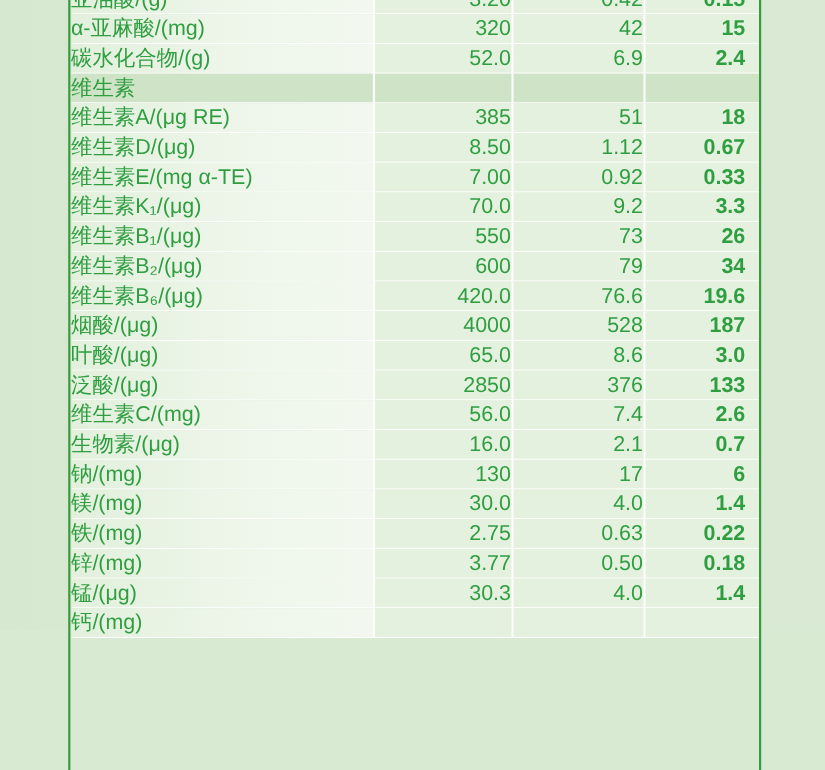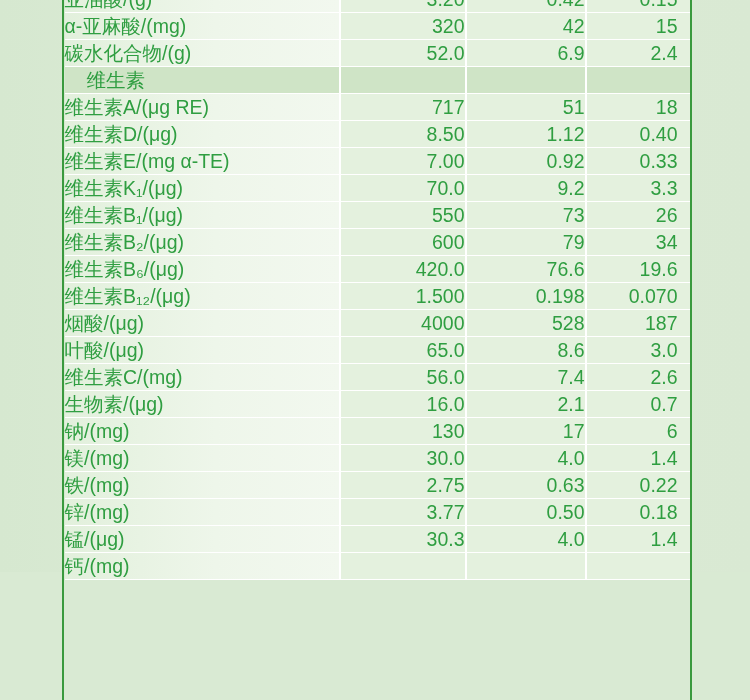--- a/index.html
+++ b/index.html
@@ -50,31 +50,30 @@
     background:linear-gradient(90deg,#e2f0dc 0%,#eef6ea 55%,#f2f8ef 100%);
     padding-left:26px;
     border-right:2.4px solid #ffffff;
   }
   .cell-val {
     background:#e4f1de;
     text-align:right;
     padding-right:16px;
     border-right:2.4px solid #ffffff;
   }
-  .cell-val.last { border-right:none; padding-right:12px; }
+  .cell-val.last { border-right:none; padding-right:12px;font-weight:bold; }
 
   
   tr.section td {
     background:#cfe4c6;
     height:26px;
     border-bottom:1.6px solid #ffffff;
   }
   tr.section td.cell-name {
     background:#cfe4c6;
-    padding-left:22px;
   }
   tr.section td.cell-val { background:#cfe4c6; }
 </style>
 </head>
 <body>
 
 <div id="page">
   <div class="frame"></div>
   <table class="table">
     <colgroup>
@@ -103,29 +102,29 @@
           <td class="cell-val last">2.4</td>
         </tr>
         <tr class="section">
           <td class="cell-name">维生素</td>
           <td class="cell-val"></td>
           <td class="cell-val"></td>
           <td class="cell-val last"></td>
         </tr>
         <tr class="data-row">
           <td class="cell-name">维生素A/(μg RE)</td>
-          <td class="cell-val">717</td>
+          <td class="cell-val">385</td>
           <td class="cell-val">51</td>
           <td class="cell-val last">18</td>
         </tr>
         <tr class="data-row">
           <td class="cell-name">维生素D/(μg)</td>
           <td class="cell-val">8.50</td>
           <td class="cell-val">1.12</td>
-          <td class="cell-val last">0.40</td>
+          <td class="cell-val last">0.67</td>
         </tr>
         <tr class="data-row">
           <td class="cell-name">维生素E/(mg α-TE)</td>
           <td class="cell-val">7.00</td>
           <td class="cell-val">0.92</td>
           <td class="cell-val last">0.33</td>
         </tr>
         <tr class="data-row">
           <td class="cell-name">维生素K₁/(μg)</td>
           <td class="cell-val">70.0</td>
@@ -144,38 +143,38 @@
           <td class="cell-val">79</td>
           <td class="cell-val last">34</td>
         </tr>
         <tr class="data-row">
           <td class="cell-name">维生素B₆/(μg)</td>
           <td class="cell-val">420.0</td>
           <td class="cell-val">76.6</td>
           <td class="cell-val last">19.6</td>
         </tr>
         <tr class="data-row">
-          <td class="cell-name">维生素B₁₂/(μg)</td>
-          <td class="cell-val">1.500</td>
-          <td class="cell-val">0.198</td>
-          <td class="cell-val last">0.070</td>
-        </tr>
-        <tr class="data-row">
           <td class="cell-name">烟酸/(μg)</td>
           <td class="cell-val">4000</td>
           <td class="cell-val">528</td>
           <td class="cell-val last">187</td>
         </tr>
         <tr class="data-row">
           <td class="cell-name">叶酸/(μg)</td>
           <td class="cell-val">65.0</td>
           <td class="cell-val">8.6</td>
           <td class="cell-val last">3.0</td>
         </tr>
         <tr class="data-row">
+          <td class="cell-name">泛酸/(μg)</td>
+          <td class="cell-val">2850</td>
+          <td class="cell-val">376</td>
+          <td class="cell-val last">133</td>
+        </tr>
+        <tr class="data-row">
           <td class="cell-name">维生素C/(mg)</td>
           <td class="cell-val">56.0</td>
           <td class="cell-val">7.4</td>
           <td class="cell-val last">2.6</td>
         </tr>
         <tr class="data-row">
           <td class="cell-name">生物素/(μg)</td>
           <td class="cell-val">16.0</td>
           <td class="cell-val">2.1</td>
           <td class="cell-val last">0.7</td>

